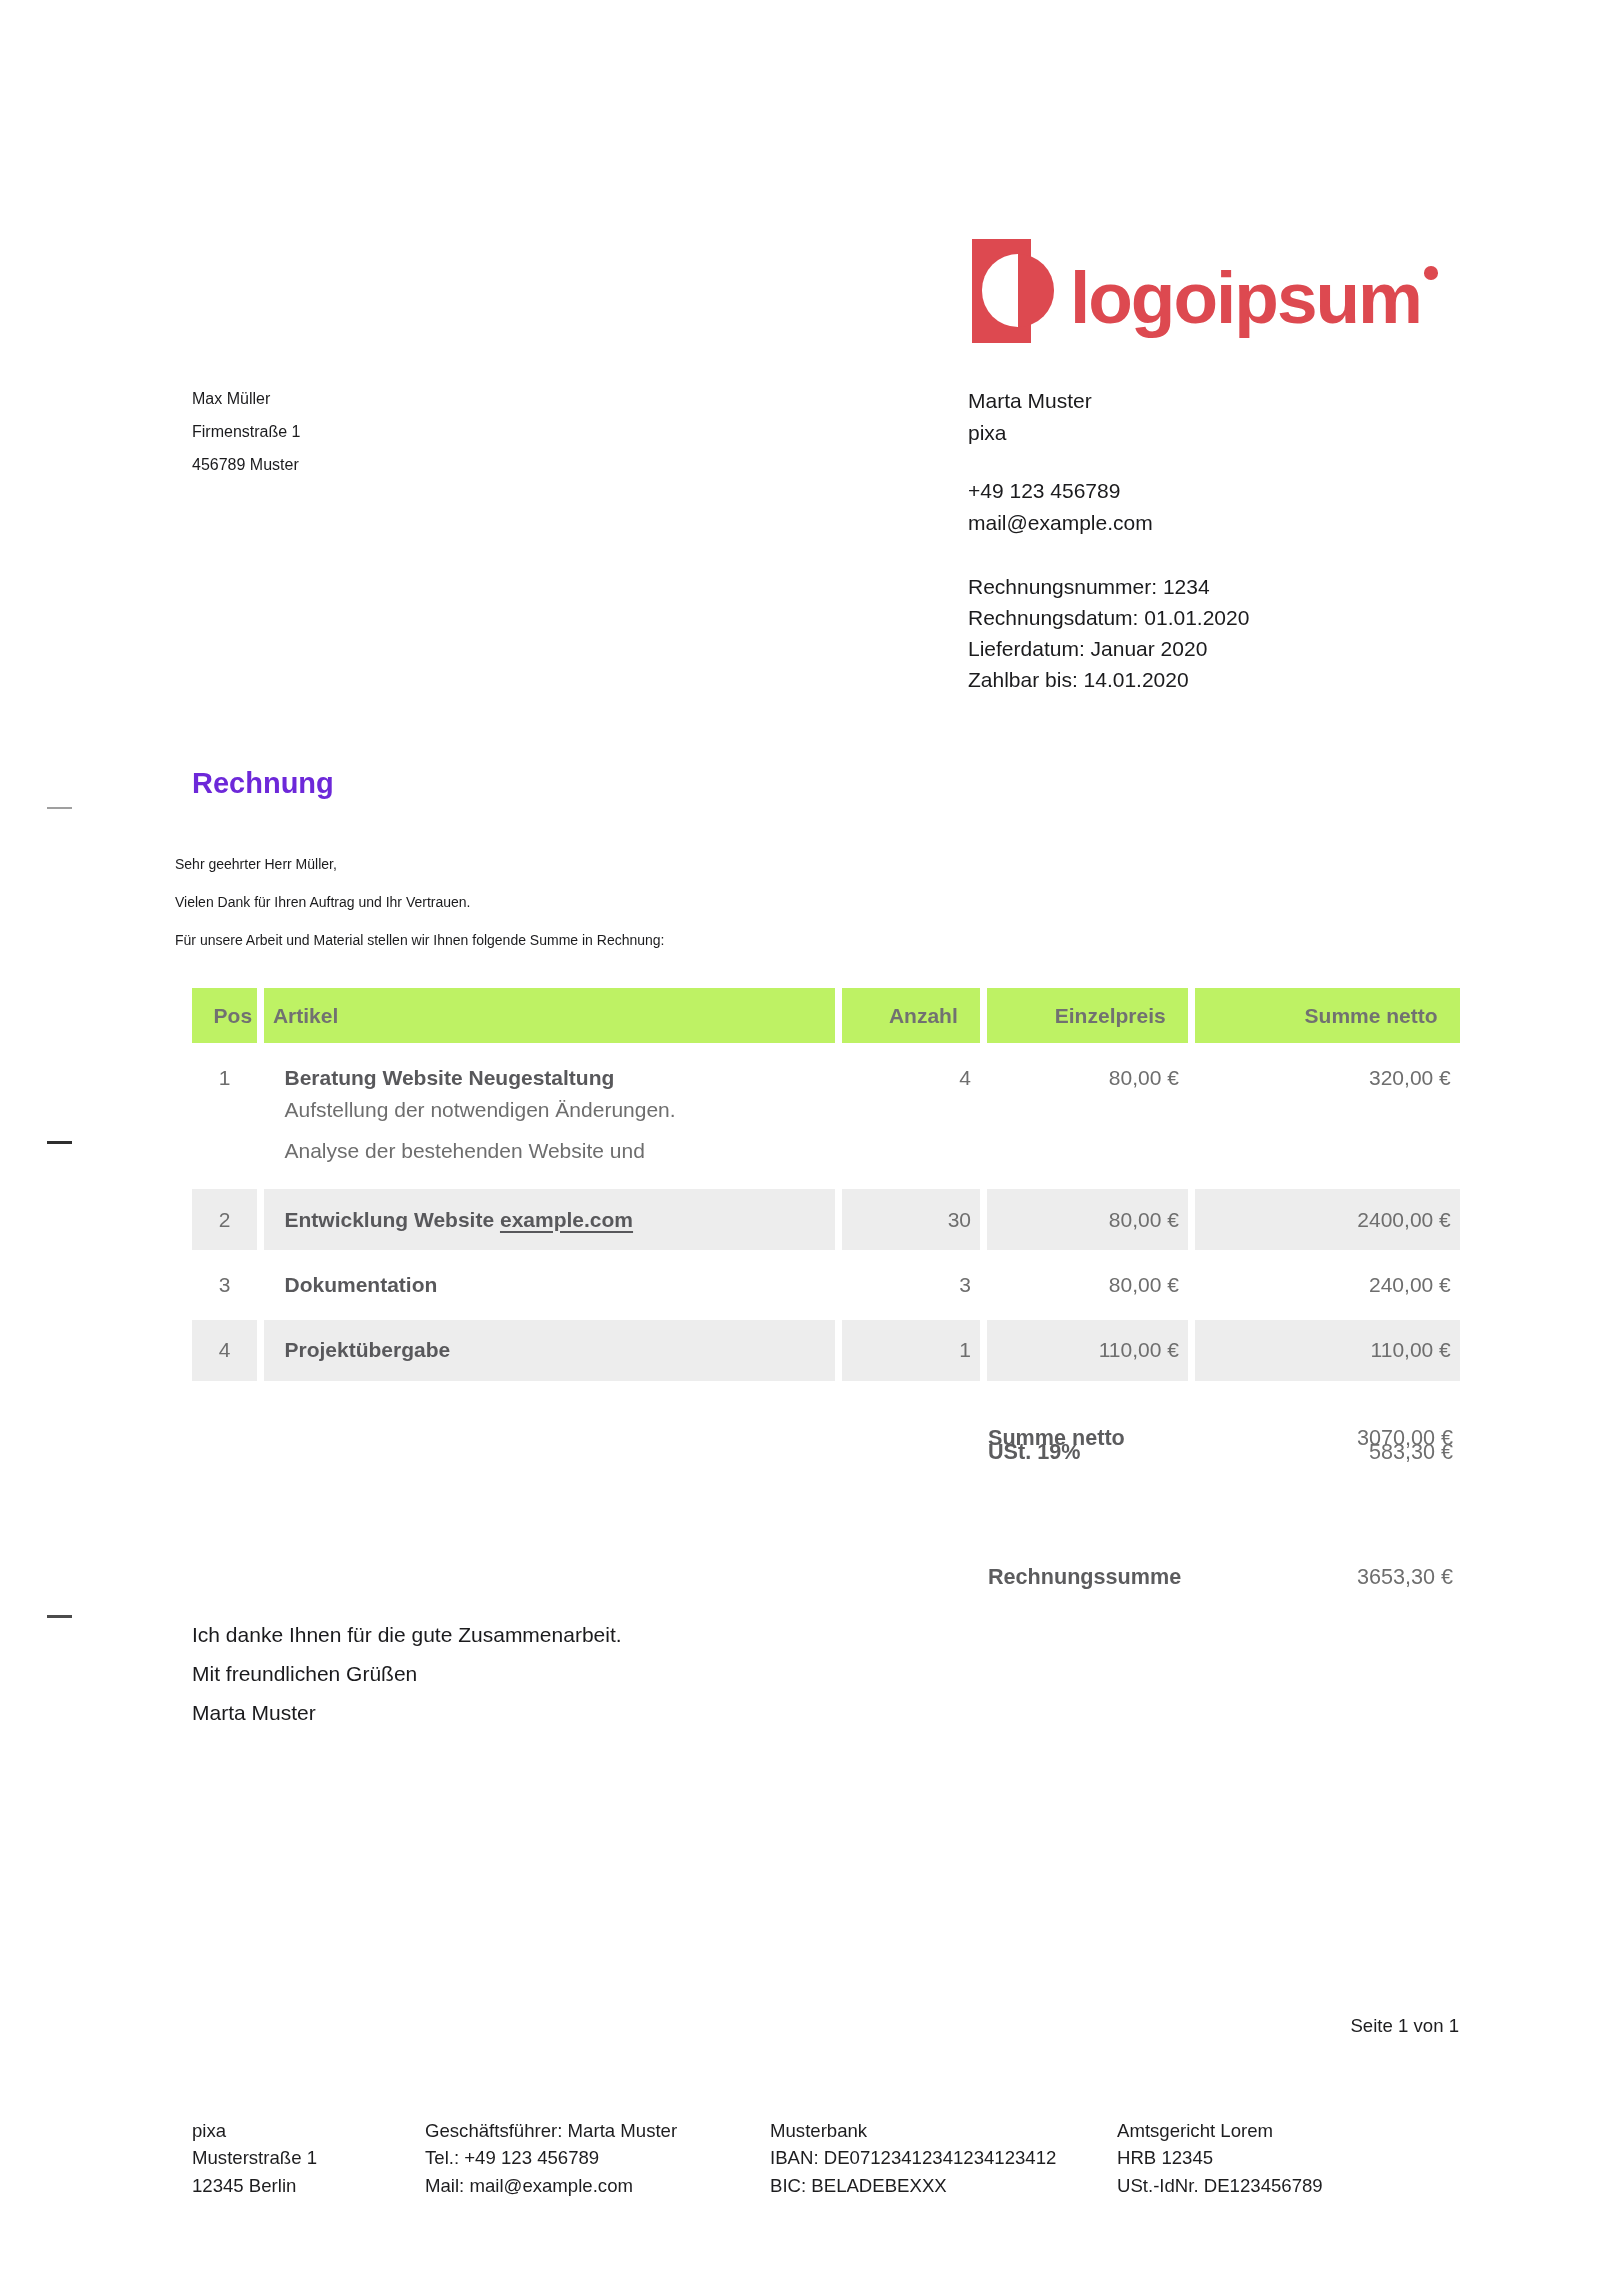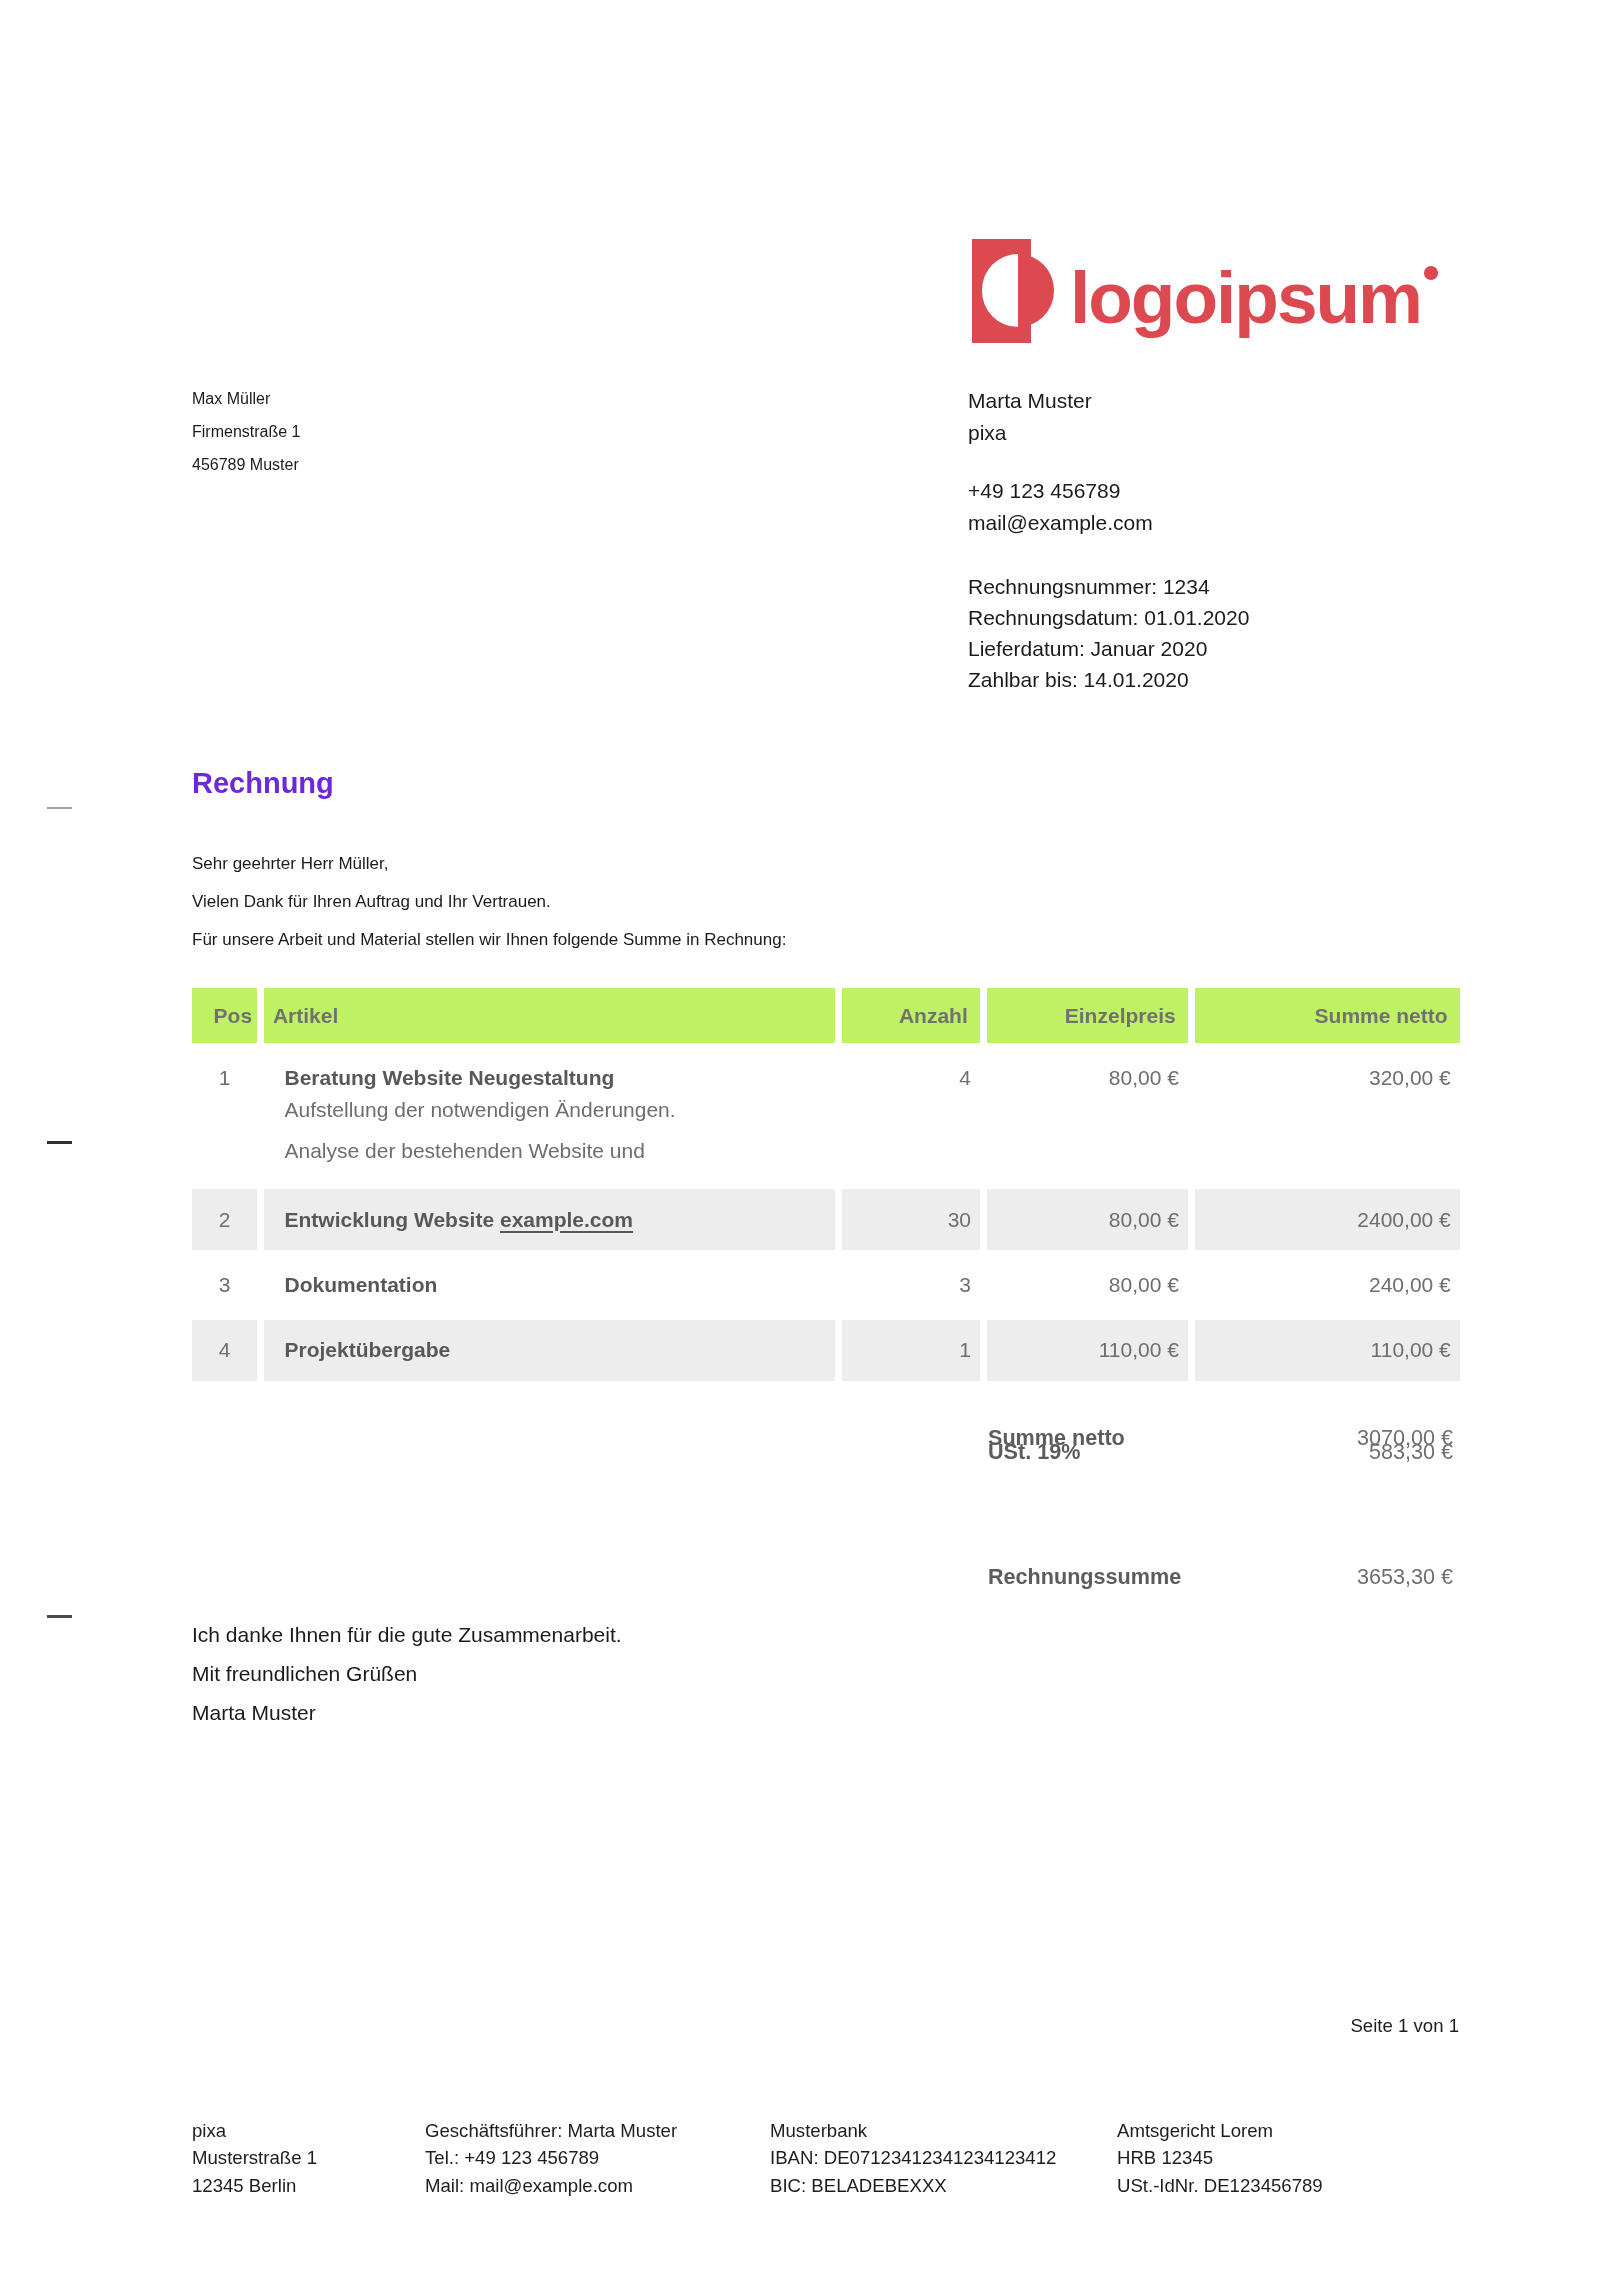--- a/index.html
+++ b/index.html
@@ -30,37 +30,37 @@
   .logo-dot{display:inline-block;width:13.7px;height:13.7px;border-radius:50%;background:var(--red);margin-left:2.9px;margin-top:4.9px;}
 
   
   .addr-left{position:absolute;left:192px;top:382px;font-size:16px;line-height:33px;}
   .right-col{position:absolute;left:968px;top:385px;font-size:21px;}
   .right-col .grp1{line-height:32px;}
   .right-col .grp2{line-height:32px;margin-top:25.5px;}
   .right-col .grp3{line-height:31px;margin-top:32px;}
 
   .doc-title{position:absolute;left:192px;top:767px;font-size:29px;font-weight:700;color:#6d28d9;}
-  .intro{position:absolute;left:192px;top:845px;font-size:17px;line-height:38px;}
+  .intro{position:absolute;left:175px;top:845px;font-size:14px;line-height:38px;}
 
   
   .inv-table{
     position:absolute;left:192px;top:988px;width:1267px;
     display:grid;
     grid-template-columns:65px 571px 138px 201px 265px;
     column-gap:6.9px;row-gap:3.9px;
     font-size:21px;color:#6e6e6e;
   }
   .th{
     background:#bef264;color:#717171;font-weight:700;
     height:55px;display:flex;align-items:center;
   }
   .th.c-pos{padding-left:21.6px;}
   .th.c-art{padding-left:9px;}
-  .th.c-num{justify-content:flex-end;padding-right:12px;}
+  .th.c-num{justify-content:flex-end;padding-right:22px;}
   .td{padding-top:15.7px;padding-bottom:16.7px;line-height:29px;}
   .td.c-pos{text-align:center;}
   .td.c-art{padding-left:20.6px;padding-right:19.6px;}
   .td.c-num{text-align:right;padding-right:8.8px;}
   .td.shade{background:#ededed;}
   .item-title{font-weight:700;color:#58585b;}
   .item-desc{color:#6e6e6e;line-height:35px;margin-top:6.9px;}
   .item-link{text-decoration:underline;text-underline-offset:3.9px;text-decoration-thickness:2px;}
 
   

